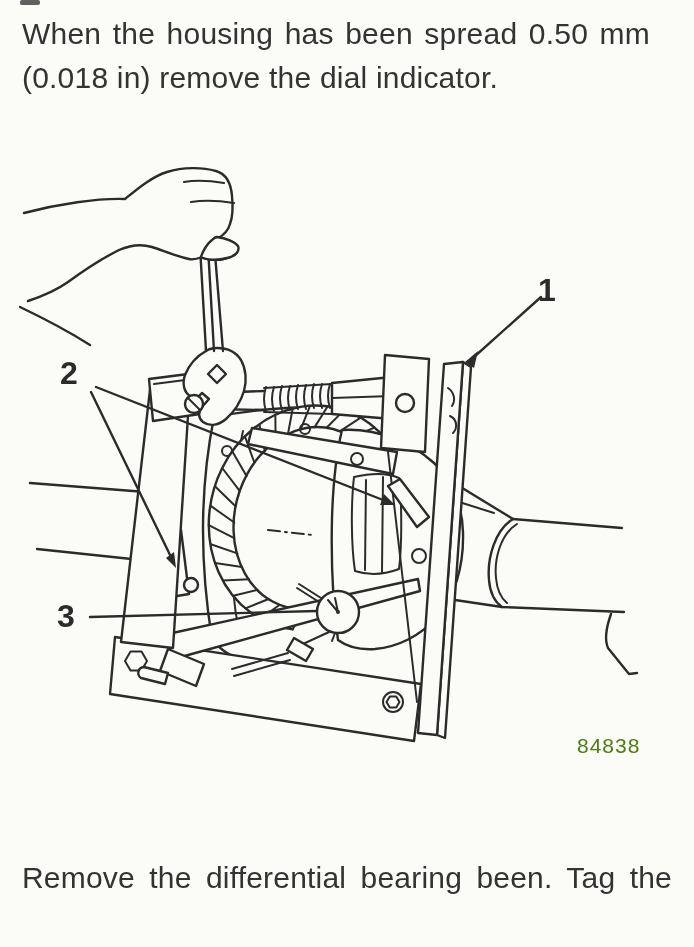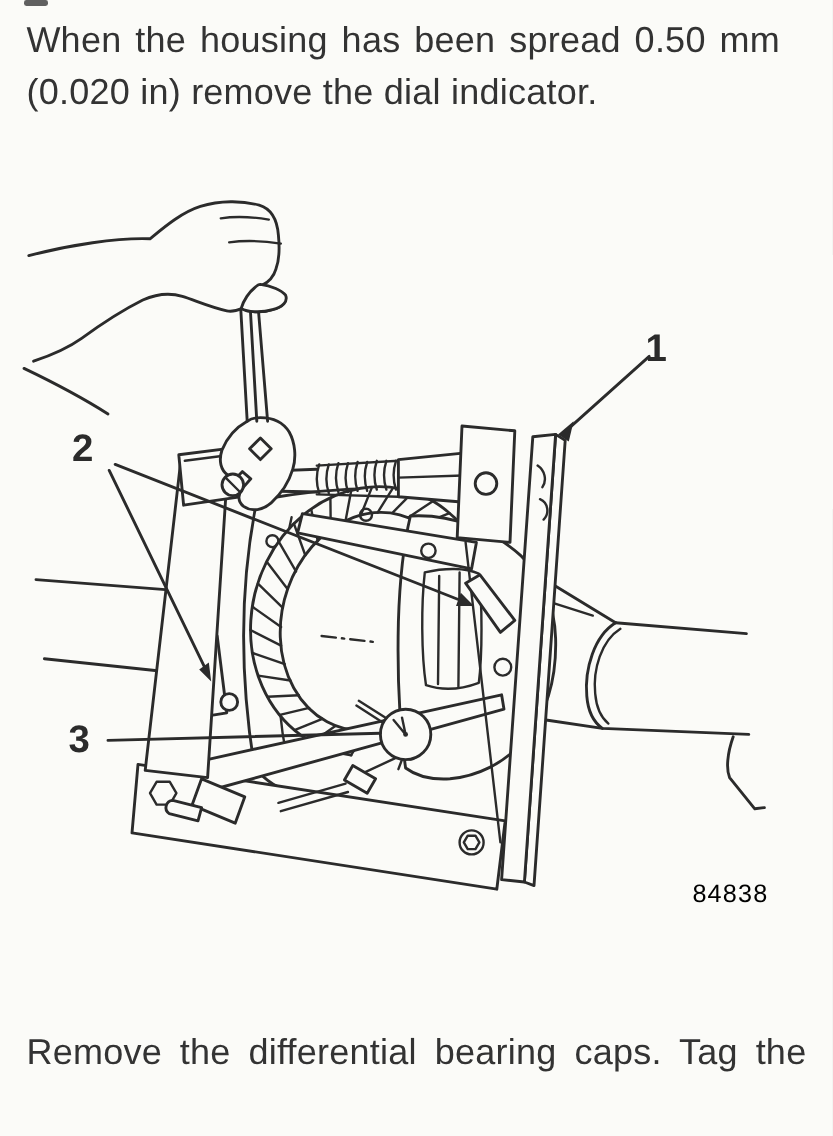--- a/index.html
+++ b/index.html
@@ -9,37 +9,37 @@
     font-family:"Liberation Sans", sans-serif;color:#2e2e2e;
   }
   .para{position:absolute;font-size:30px;line-height:44px;letter-spacing:.2px;color:#333;}
   .para .ln{white-space:nowrap;}
   .para .ln.just{white-space:normal;text-align:justify;text-align-last:justify;}
   .callout{
     position:absolute;font-size:32px;font-weight:600;color:#2b2b2b;
     line-height:32px;
   }
   .fignum{
-    position:absolute;left:577px;top:734px;font-size:21px;letter-spacing:1px;color:#000000;
+    position:absolute;left:577px;top:734px;font-size:21px;letter-spacing:1px;color:#4d7c0f;
   }
   svg{position:absolute;left:0;top:0;}
   .s {fill:none;stroke:#2b2b2b;stroke-width:2.4;stroke-linecap:round;stroke-linejoin:round;}
   .s1{fill:none;stroke:#2b2b2b;stroke-width:2;stroke-linecap:round;stroke-linejoin:round;}
   .sf{fill:#fbfbf8;stroke:#2b2b2b;stroke-width:2.4;stroke-linejoin:round;stroke-linecap:round;}
   .bg{fill:#fbfbf8;stroke:none;}
   .ak{fill:#2b2b2b;stroke:none;}
 </style>
 </head>
 <body>
 
 <div class="page">
 
   <div class="para" style="left:22px;top:12px;width:628px;">
     <div class="ln just">When the housing has been spread 0.50 mm</div>
-    <div class="ln">(0.020 in) remove the dial indicator.</div>
+    <div class="ln">(0.018 in) remove the dial indicator.</div>
   </div>
 
   <svg width="694" height="947" viewBox="0 0 694 947">
 
     <rect x="20" y="0" width="20" height="5" rx="2" fill="#3a3a3a" opacity="0.8"></rect>
 
     <g>
       <path class="s" d="M30 483 L146 492"></path>
       <path class="s" d="M37 549 L141 560"></path>
     </g>
@@ -177,16 +177,16 @@
     </g>
   </svg>
 
   <div class="callout" style="left:538px;top:274px;">1</div>
   <div class="callout" style="left:60px;top:357px;">2</div>
   <div class="callout" style="left:57px;top:600px;">3</div>
 
   <div class="fignum">84838</div>
 
   <div class="para" style="left:22px;top:856px;width:650px;">
-    <div class="ln just">Remove the differential bearing caps. Tag the</div>
+    <div class="ln just">Remove the differential bearing been. Tag the</div>
   </div>
 
 </div>
 
 </body></html>

